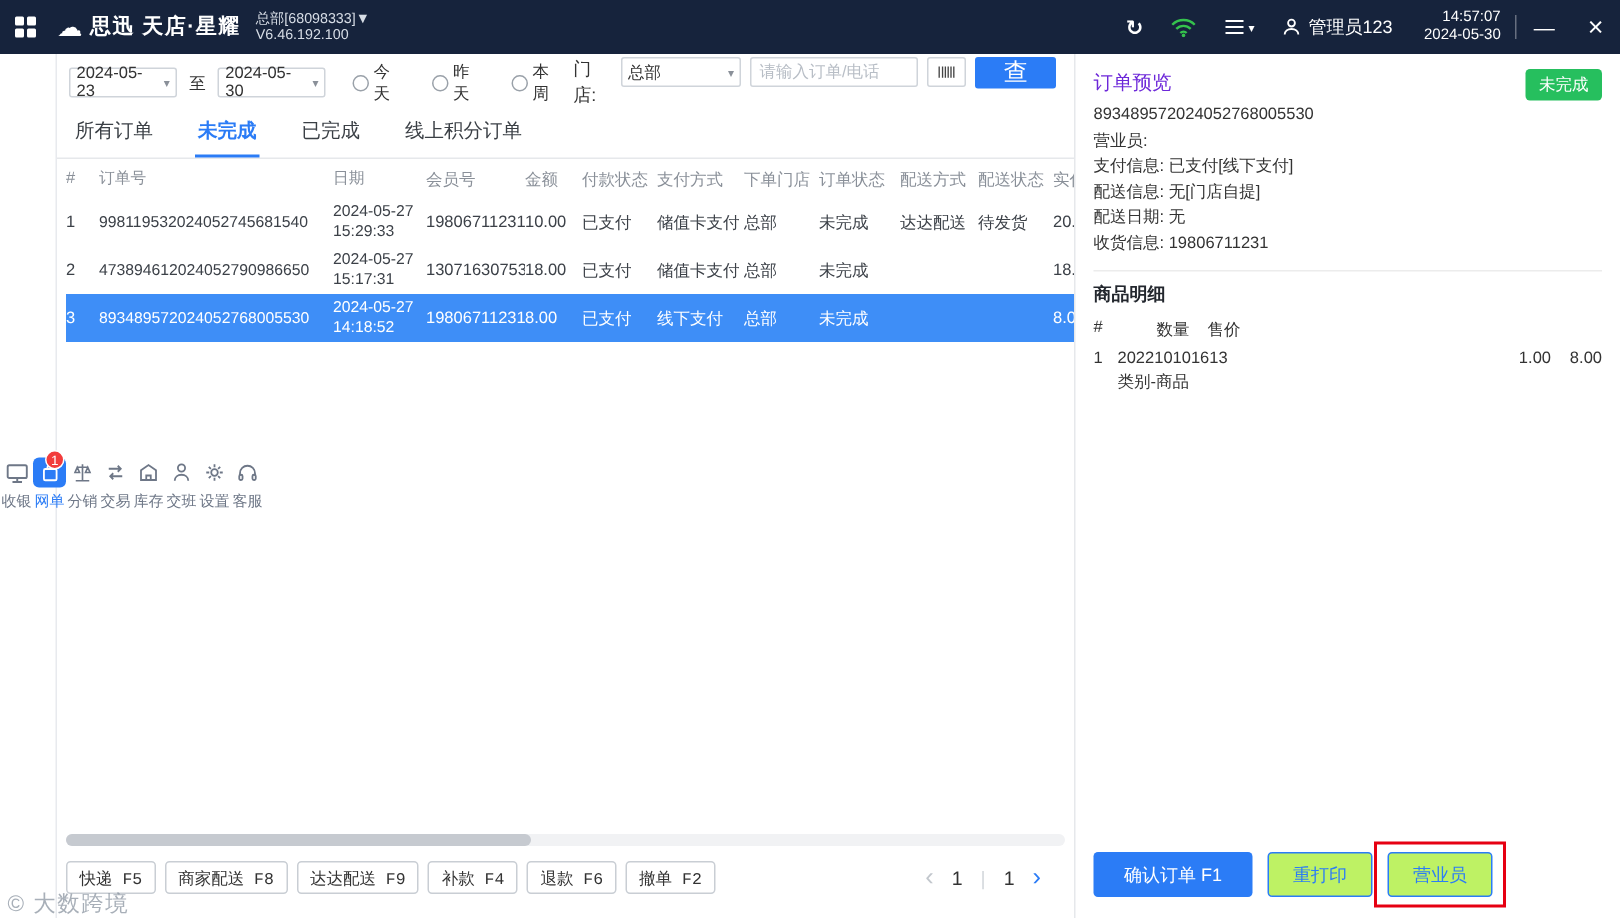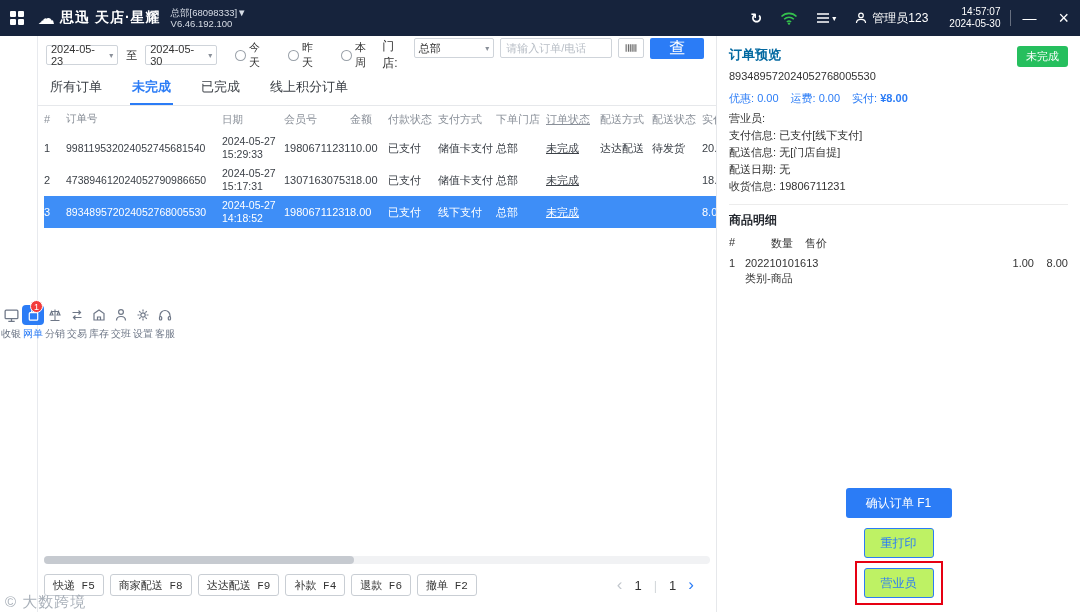--- a/index.html
+++ b/index.html
@@ -63,55 +63,55 @@
   .tr.selected{background:#3e8ef7;color:#fff;}
   .td{flex:0 0 auto;padding-right:4px;white-space:nowrap;overflow:hidden;}
   .c-idx{width:22px;}
   .c-order{width:156px;font-size:10.5px;}
   .c-date{width:62px;font-size:10.5px;line-height:13px;}
   .c-member{width:66px;}
   .c-amt{width:38px;}
   .c-pst{width:50px;}
   .c-pm{width:58px;}
   .c-store{width:50px;}
-  .c-ost{width:54px;text-decoration:underline;}
+  .c-ost{width:54px;}
   .c-dm{width:52px;}
   .c-dst{width:50px;}
   .c-paid{width:40px;}
 
   .tbl-spacer{flex:1;}
 
   
   .hscroll{height:8px;background:#f1f2f4;border-radius:4px;margin:0 6px 8px;position:relative;}
   .hthumb{position:absolute;left:0;top:0;height:8px;width:310px;background:#c6cad0;border-radius:4px;cursor:pointer;}
   .main-footer{display:flex;align-items:center;gap:6px;padding:2px 8px 16px 6px;}
   .fbtn{height:22px;padding:0 8px;background:#fff;border:1px solid #c9ced4;border-radius:3px;font-size:11px;color:#333;cursor:pointer;font-family:Liberation Mono, monospace;}
   .pager{margin-left:auto;display:flex;align-items:center;gap:12px;padding-right:14px;font-size:13px;}
   .pg-prev{color:#c2c7cd;font-size:17px;cursor:pointer;}
   .pg-next{color:#2b7cf6;font-size:17px;cursor:pointer;}
   .pg-sep{color:#d4d8dc;}
 
   
   .preview{width:364px;border-left:1px solid #e6e8eb;padding:10px 12px;position:relative;background:#fff;}
   .pv-head{display:flex;align-items:flex-start;}
-  .pv-title{font-size:13px;font-weight:bold;color:#0369a1;text-align:right;}
+  .pv-title{font-size:13px;font-weight:normal;color:#6d28d9;text-align:right;}
   .pv-badge{margin-left:auto;background:#26bf5e;color:#fff;font-size:11px;padding:3px 9px;border-radius:3px;}
   .pv-orderno{font-size:11px;margin-top:3px;color:#333;}
   .pv-summary{margin-top:9px;font-size:11px;color:#2b7cf6;display:flex;gap:12px;}
   .pv-lines{margin-top:4px;font-size:11px;line-height:17px;color:#333;}
   .pv-divider{border-top:1px solid #ececec;margin:9px 0 7px;}
   .pv-dt{font-size:12px;font-weight:bold;margin-bottom:7px;color:#23272e;}
   .pv-row{display:flex;font-size:11px;color:#333;}
   .pv-c-idx{width:16px;flex:0 0 auto;}
   .pv-c-prod{flex:1;min-width:0;}
   .pv-c-qty{width:48px;flex:0 0 auto;text-align:right;}
   .pv-c-price{width:34px;flex:0 0 auto;text-align:right;}
   .pv-item{margin-top:6px;}
   .pv-prod2{margin-top:2px;}
-  .pv-actions{position:absolute;left:12px;right:12px;bottom:14px;display:flex;gap:10px;align-items:center;flex-direction:column;}
+  .pv-actions{position:absolute;left:12px;right:12px;bottom:14px;display:flex;gap:10px;}
   .btn-confirm{height:30px;width:106px;background:#2b7cf6;color:#fff;border:none;border-radius:3px;font-size:12px;cursor:pointer;}
   .btn-outline{height:30px;padding:0 16px;background:#bef264;color:#2b7cf6;border:1px solid #2b7cf6;border-radius:3px;font-size:12px;cursor:pointer;}
   .clerk-wrap{position:relative;display:inline-block;}
   .annotation{position:absolute;left:-9px;right:-9px;top:-7px;bottom:-7px;border:2px solid #e60012;pointer-events:none;}
 
   .watermark{position:absolute;left:5px;bottom:0px;font-size:15px;font-weight:normal;color:#8b95a1;opacity:.75;z-index:9;letter-spacing:1px;}
 
   svg{display:block;}
 </style>
 </head>
@@ -386,25 +386,20 @@
       </div>
     </main>
 
     <aside class="preview">
       <div class="pv-head">
         <span class="pv-title">订单预览</span>
         <span class="pv-badge">未完成</span>
       </div>
       <div class="pv-orderno">893489572024052768005530</div>
 
-      <div class="pv-summary">
-        <span><span>优惠:</span> <span>0.00</span></span>
-        <span><span>运费:</span> <span>0.00</span></span>
-        <span><span>实付:</span> <b>¥8.00</b></span>
-      </div>
 
       <div class="pv-lines">
         <div><span>营业员:</span> <span></span></div>
         <div><span>支付信息:</span> <span>已支付[线下支付]</span></div>
         <div><span>配送信息:</span> <span>无[门店自提]</span></div>
         <div><span>配送日期:</span> <span>无</span></div>
         <div><span>收货信息:</span> <span>19806711231</span></div>
       </div>
 
       <div class="pv-divider"></div>

